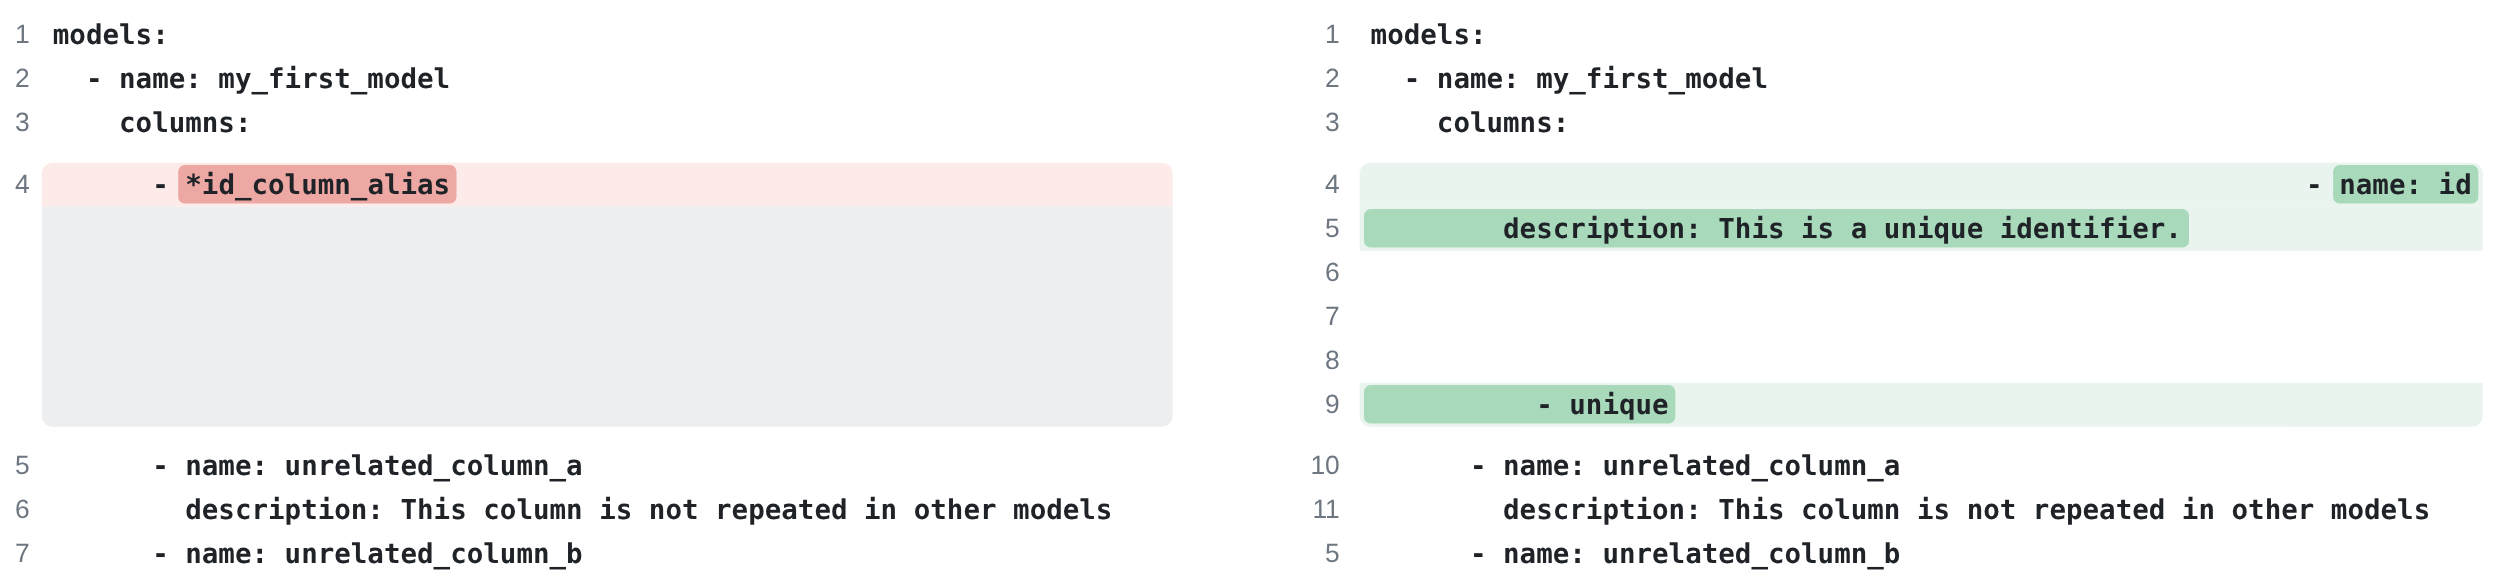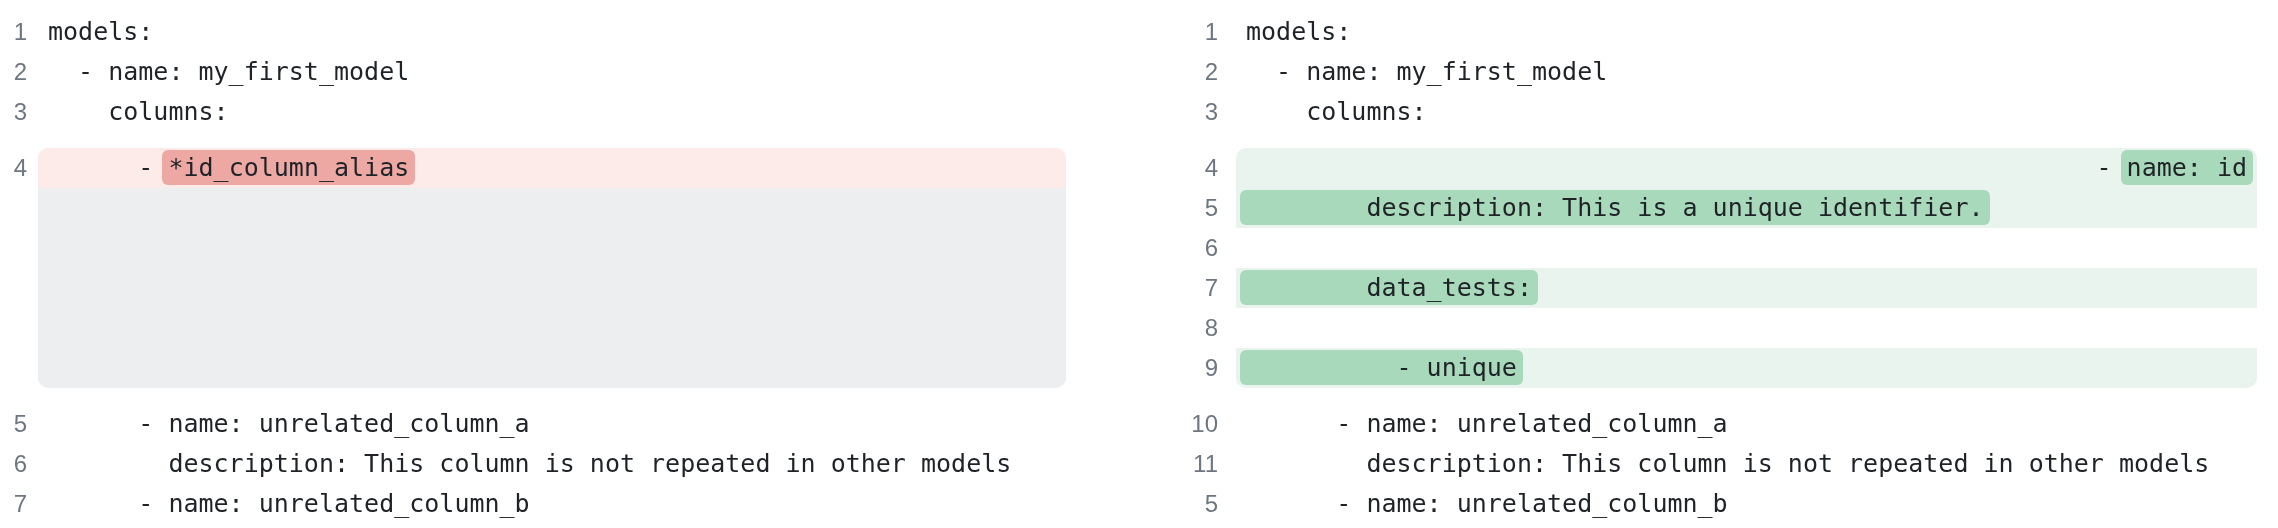--- a/index.html
+++ b/index.html
@@ -38,20 +38,21 @@
     user-select: none;
   }
   .panel-left .ln  { width: 27px; }
   .panel-right .ln { width: 79px; }
   .content {
     flex: 0 0 auto;
     box-sizing: border-box;
     padding: 0 10px;
     line-height: 40px;
     white-space: pre;
+    font-weight: bold;
   }
   .panel-left  .content { margin-left: 11px; width: 1028px; }
   .panel-right .content { margin-left: 18px; width: 1021px; }
 
   
   .removed-line .content { background: #fcebe9; border-radius: 10px 10px 0 0; }
   .added-line   .content { background: #e9f4ee; }
   .added-first  .content { border-radius: 10px 10px 0 0; text-align: right; }
   .added-last   .content { border-radius: 0 0 10px 10px; }
   .block-start { margin-top: 16px; }
@@ -130,21 +131,20 @@
     </div>
     <div class="row added-line">
       <span class="ln">5</span>
       <span class="content"><span class="pill pill-green">        description: This is a unique identifier.</span></span>
     </div>
     <div class="row added-line">
       <span class="ln">6</span>
     </div>
     <div class="row added-line">
       <span class="ln">7</span>
-      <span class="content"><span class="pill pill-green">        data_tests:</span></span>
     </div>
     <div class="row added-line">
       <span class="ln">8</span>
     </div>
     <div class="row added-line added-last block-end">
       <span class="ln">9</span>
       <span class="content"><span class="pill pill-green">          - unique</span></span>
     </div>
 
     <div class="row">

